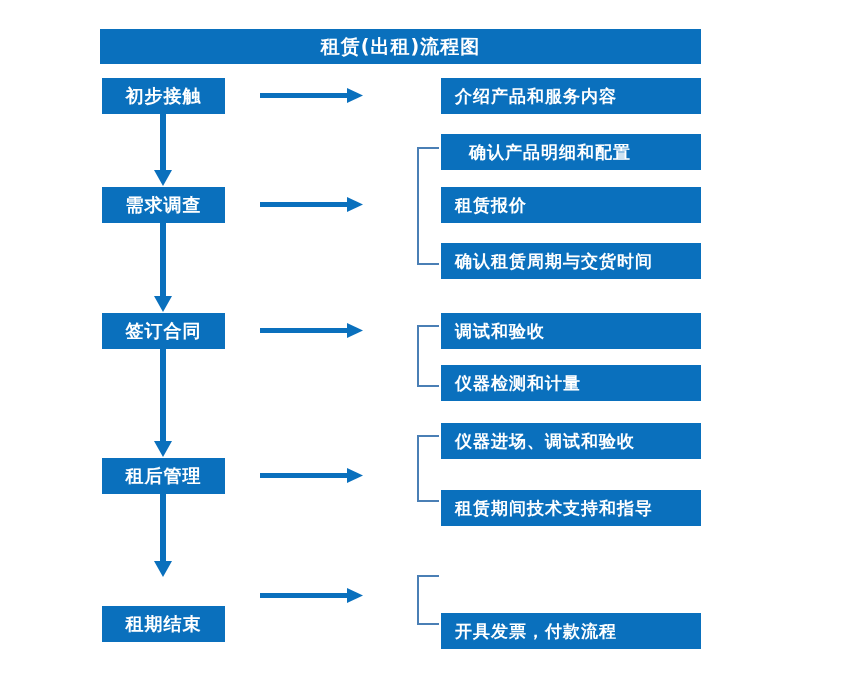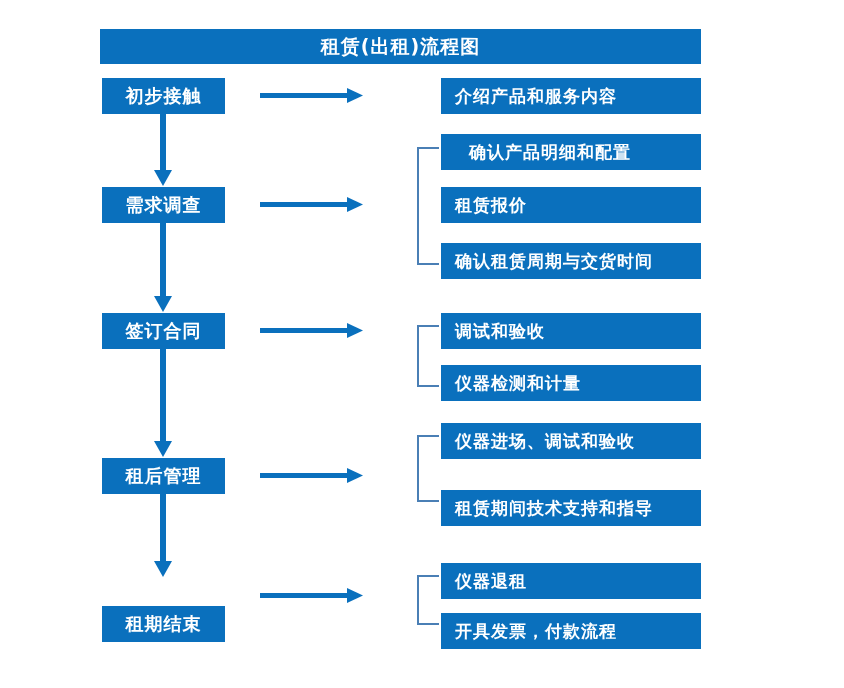--- a/index.html
+++ b/index.html
@@ -199,21 +199,18 @@
   </div>
 
   <div class="box detail-box" style="top:423px;">
     <span>仪器进场、调试和验收</span>
   </div>
 
   <div class="box detail-box" style="top:490px;">
     <span>租赁期间技术支持和指导</span>
   </div>
 
-  <div class="box detail-box" style="top:563px;">
-    <span>仪器退租</span>
-  </div>
 
   <div class="box detail-box" style="top:613px;">
     <span>开具发票，付款流程</span>
   </div>
 
 </div>
 
 </body></html>

